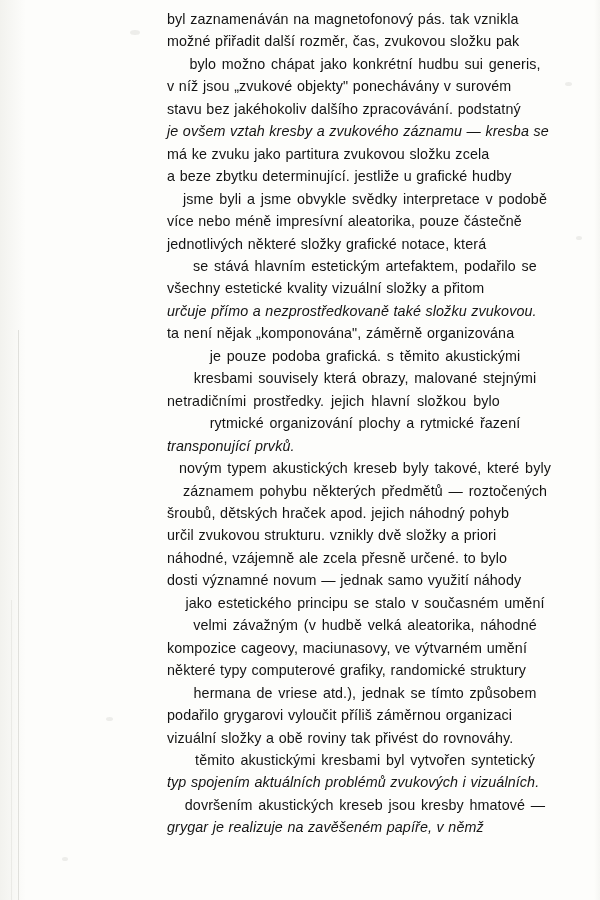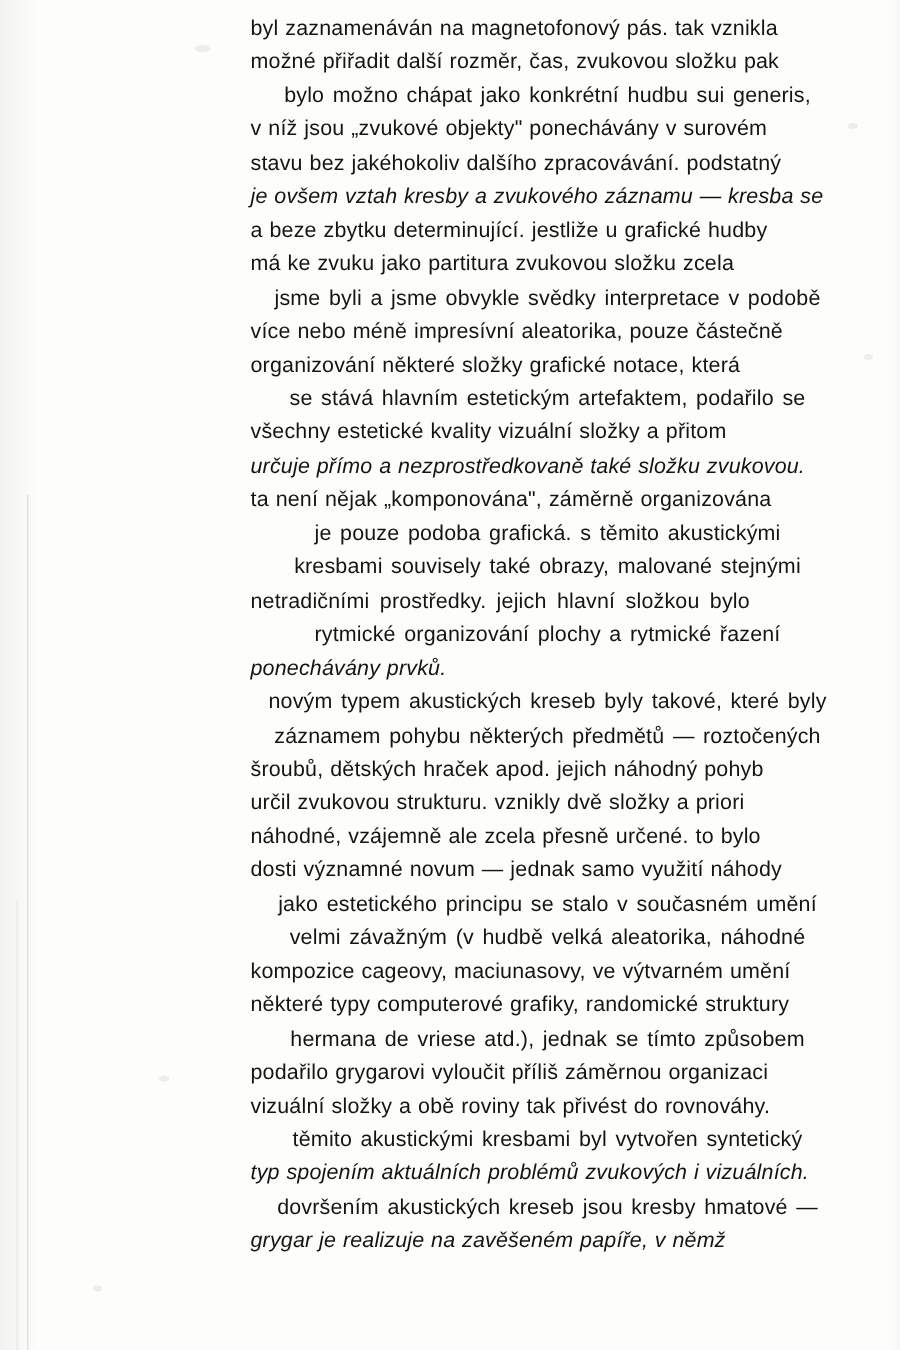--- a/index.html
+++ b/index.html
@@ -123,34 +123,34 @@
   <div class="speck" style="left:576px; top:236px; width:6px; height:4px;"></div>
 
   <div id="text-column">
 
     <span class="text-line j1">byl zaznamenáván na magnetofonový pás. tak vznikla</span>
     <span class="text-line j1">možné přiřadit další rozměr, čas, zvukovou složku pak</span>
     <span class="text-line j2">bylo možno chápat jako konkrétní hudbu sui generis,</span>
     <span class="text-line j1">v níž jsou „zvukové objekty" ponechávány v surovém</span>
     <span class="text-line j1">stavu bez jakéhokoliv dalšího zpracovávání. podstatný</span>
     <span class="text-line last">je ovšem vztah kresby a zvukového záznamu — kresba se</span>
+    <span class="text-line j1">má ke zvuku jako partitura zvukovou složku zcela</span>
     <span class="text-line j1">a beze zbytku determinující. jestliže u grafické hudby</span>
-    <span class="text-line j1">má ke zvuku jako partitura zvukovou složku zcela</span>
     <span class="text-line j2">jsme byli a jsme obvykle svědky interpretace v podobě</span>
     <span class="text-line j1">více nebo méně impresívní aleatorika, pouze částečně</span>
-    <span class="text-line j1">organizování některé složky grafické notace, která</span>
+    <span class="text-line j1">jednotlivých některé složky grafické notace, která</span>
     <span class="text-line j2">se stává hlavním estetickým artefaktem, podařilo se</span>
     <span class="text-line j1">všechny estetické kvality vizuální složky a přitom</span>
     <span class="text-line last">určuje přímo a nezprostředkovaně také složku zvukovou.</span>
     <span class="text-line j1">ta není nějak „komponována", záměrně organizována</span>
     <span class="text-line j2">je pouze podoba grafická. s těmito akustickými</span>
-    <span class="text-line j2">kresbami souvisely také obrazy, malované stejnými</span>
+    <span class="text-line j2">kresbami souvisely která obrazy, malované stejnými</span>
     <span class="text-line j3">netradičními prostředky. jejich hlavní složkou bylo</span>
     <span class="text-line j2">rytmické organizování plochy a rytmické řazení</span>
-    <span class="text-line last">ponechávány prvků.</span>
+    <span class="text-line last">transponující prvků.</span>
 
     <span class="text-line j2">novým typem akustických kreseb byly takové, které byly</span>
     <span class="text-line j2">záznamem pohybu některých předmětů — roztočených</span>
     <span class="text-line j1"><span>šroubů, dětských hraček apod. jejich </span><b>náhodný</b><span> pohyb</span></span>
     <span class="text-line j1">určil zvukovou strukturu. vznikly dvě složky a priori</span>
     <span class="text-line j1">náhodné, vzájemně ale zcela přesně určené. to bylo</span>
     <span class="text-line j1">dosti významné novum — jednak samo využití náhody</span>
     <span class="text-line j2">jako estetického principu se stalo v současném umění</span>
     <span class="text-line j2">velmi závažným (v hudbě velká aleatorika, náhodné</span>
     <span class="text-line j1">kompozice cageovy, maciunasovy, ve výtvarném umění</span>

